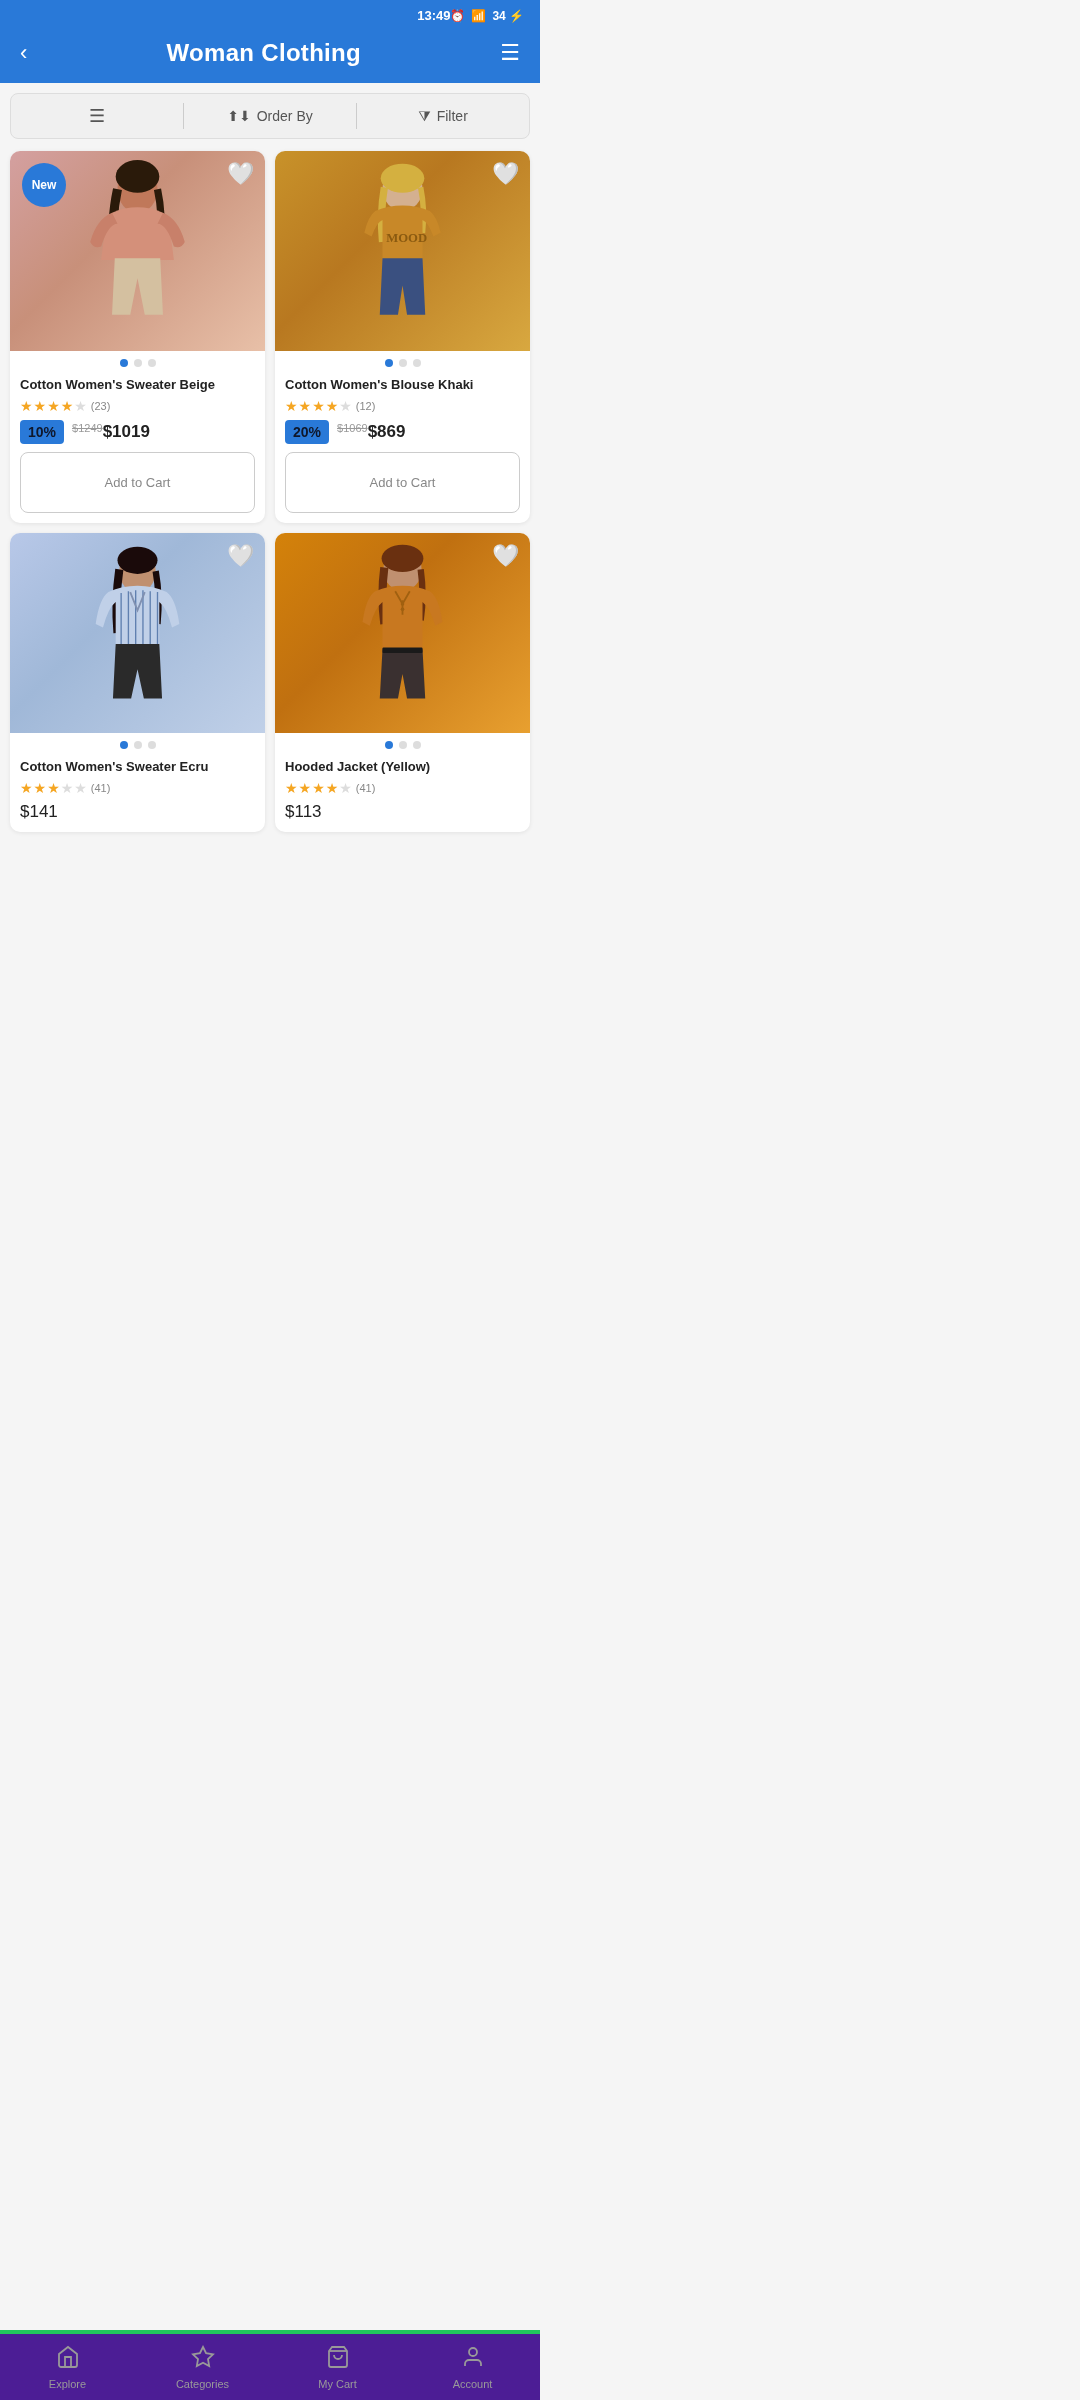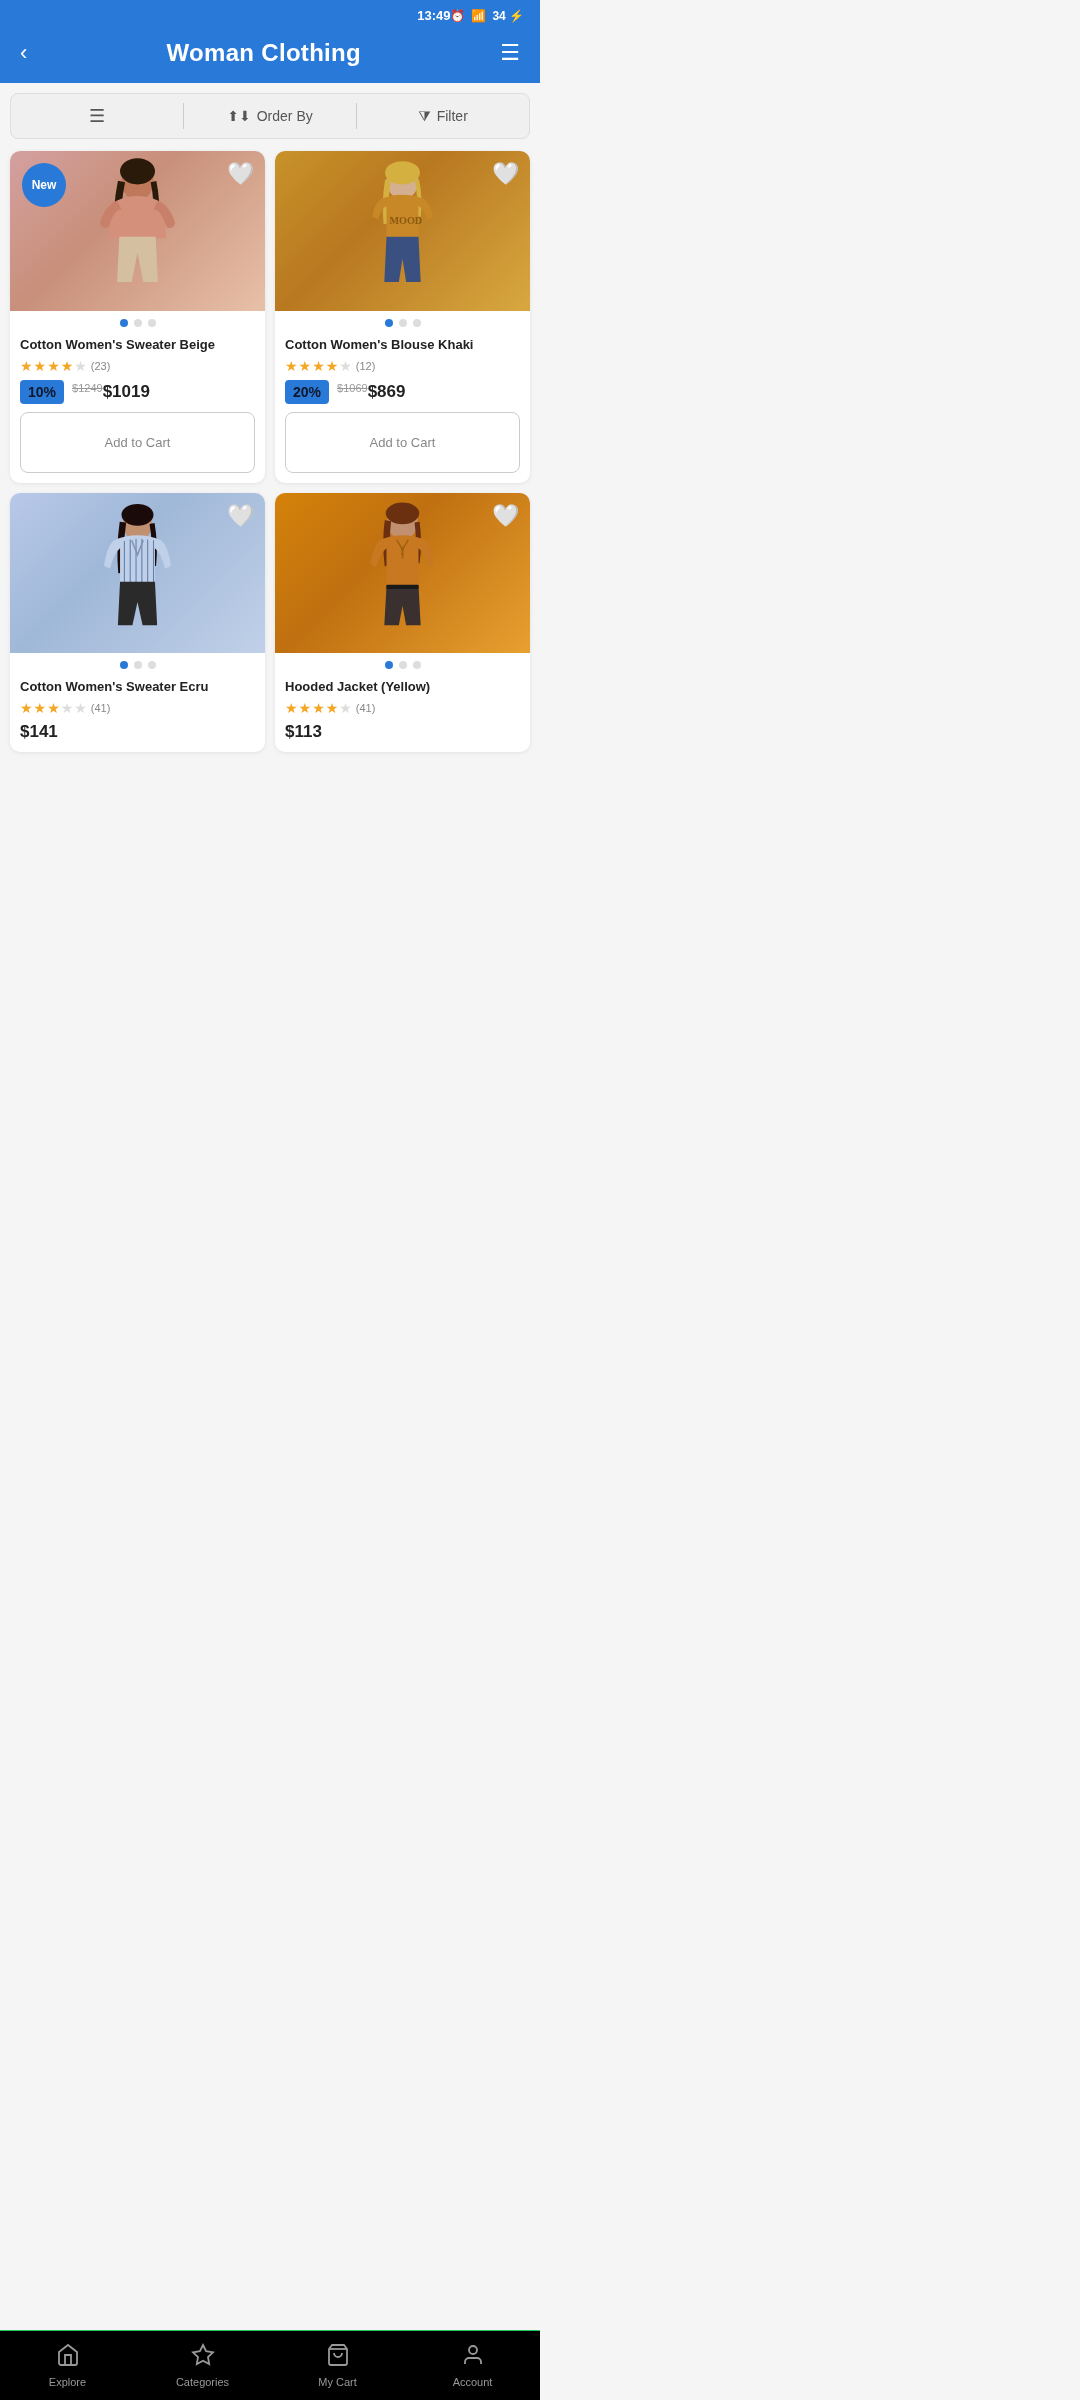--- a/index.html
+++ b/index.html
@@ -91,21 +91,21 @@
     .product-card {
       background: white;
       border-radius: 10px;
       overflow: hidden;
       box-shadow: 0 1px 4px rgba(0,0,0,0.08);
       position: relative;
     }
     .product-image-container {
       position: relative;
       width: 100%;
-      height: 160px;
+      height: 200px;
       background: #e8e8e8;
       overflow: hidden;
     }
     
     .product-img-1 { background: linear-gradient(135deg, #d4a0a0 0%, #c8907a 40%, #e8c0a8 100%); }
     .product-img-2 { background: linear-gradient(135deg, #c8922a 0%, #b87820 40%, #d8a840 100%); }
     .product-img-3 { background: linear-gradient(135deg, #b8c8e8 0%, #a0b8d8 40%, #c0d0e8 100%); }
     .product-img-4 { background: linear-gradient(135deg, #d4820a 0%, #c07010 40%, #e8a030 100%); }
 
     .new-badge {
@@ -208,21 +208,21 @@
       color: #999;
       text-decoration: line-through;
     }
     .current-price {
       font-size: 17px;
       font-weight: 700;
       color: #222;
     }
     .price-simple {
       font-size: 17px;
-      font-weight: 700;
+      font-weight: 400;
       color: #222;
     }
 
     
     .add-to-cart-btn {
       display: block;
       width: 100%;
       padding: 22px;
       border: 1.5px solid #ccc;
       border-radius: 8px;
@@ -231,22 +231,22 @@
       font-size: 13px;
       text-align: center;
       cursor: pointer;
     }
 
     
     .bottom-nav {
       position: fixed;
       bottom: 0;
       width: 540px;
-      background: #000000;
-      border-top: 1px solid #22c55e;
+      background: #4c1d95;
+      border-top: 4px solid #22c55e;
       display: flex;
       height: 70px;
     }
     .nav-item {
       flex: 1;
       display: flex;
       flex-direction: column;
       align-items: center;
       justify-content: center;
       gap: 3px;

